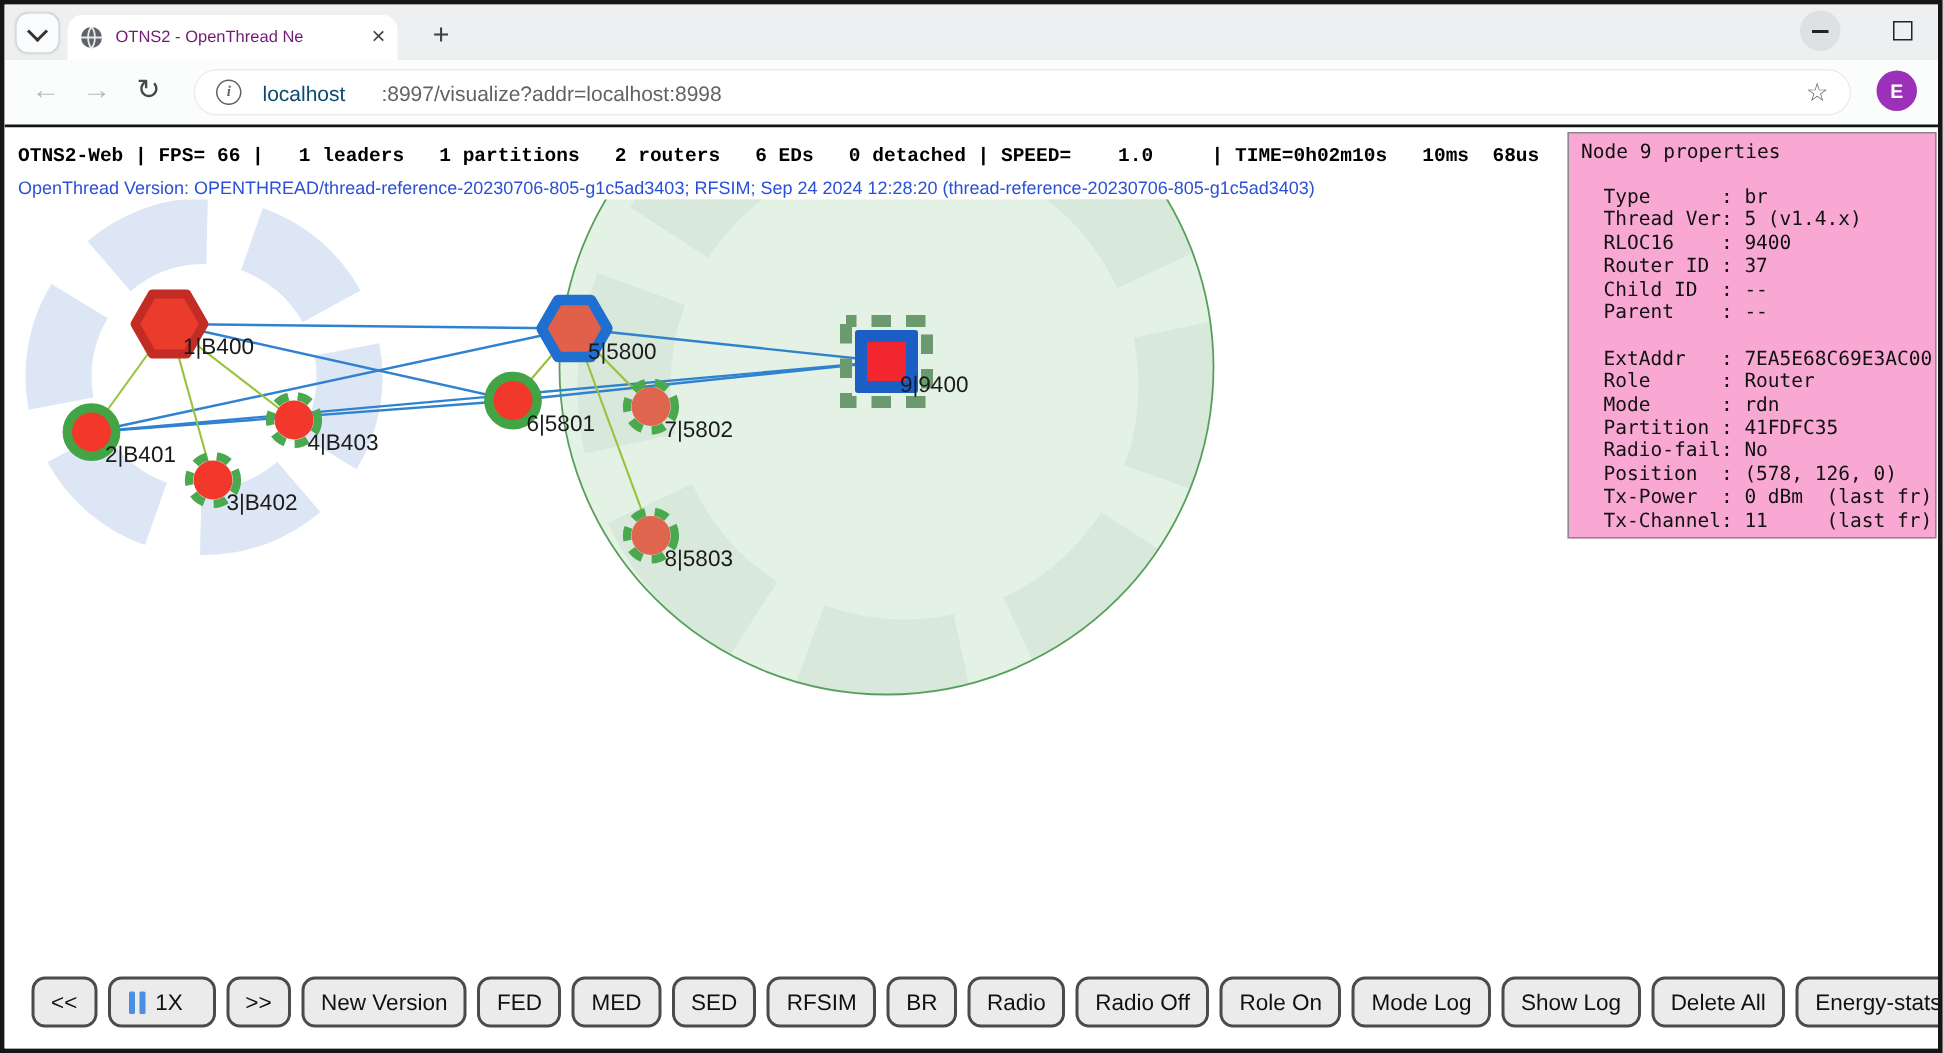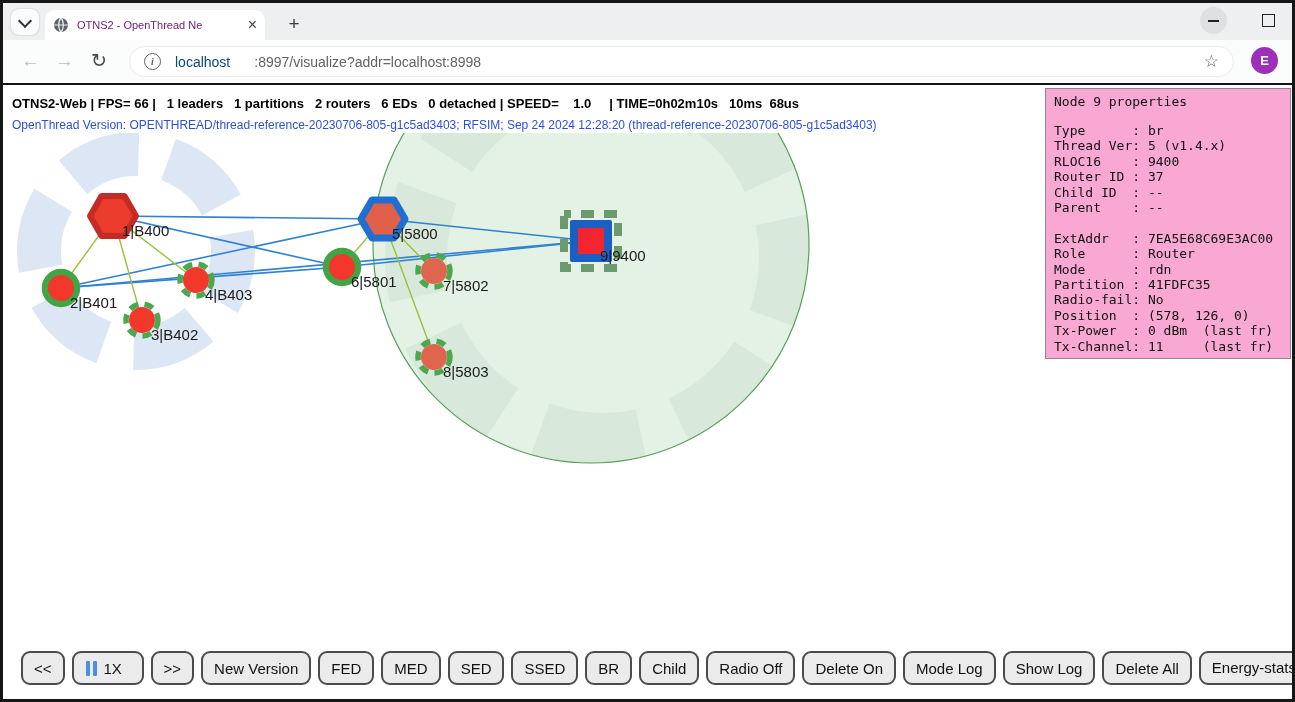--- a/index.html
+++ b/index.html
@@ -22,26 +22,26 @@
   .navicon.enabled{color:#45494d;}
   .omnibox{position:absolute;left:126px;top:6px;right:58px;height:31px;background:#fff;border:1px solid #ececec;border-radius:16px;display:flex;align-items:center;padding:0 14px;box-sizing:border-box;}
   .info-ic{width:15px;height:15px;border:1.4px solid #5f6368;border-radius:50%;color:#5f6368;font-size:10px;font-weight:bold;display:flex;align-items:center;justify-content:center;font-family:"Liberation Serif",serif;font-style:italic;}
   .url{margin-left:14px;font-size:14px;white-space:nowrap;overflow:hidden;flex:1;}
   .url .host{color:#0c4a6e;}
   .url .rest{color:#5f6368;padding-left:24px;}
   .star{font-size:17px;color:#5f6368;cursor:pointer;margin-left:8px;}
   .avatar{position:absolute;right:14px;top:7px;width:27px;height:27px;border-radius:50%;background:#9c30b8;color:#fff;font-size:13px;font-weight:bold;display:flex;align-items:center;justify-content:center;cursor:pointer;}
   
   .page{position:relative;width:100%;height:614px;background:#fff;}
-  .statusline{position:absolute;left:9px;top:11px;font-family:Liberation Sans, sans-serif;font-size:13px;font-weight:bold;color:#000;white-space:pre;}
+  .statusline{position:absolute;left:9px;top:11px;font-family:Liberation Mono, monospace;font-size:13px;font-weight:bold;color:#000;white-space:pre;}
   .versionline{position:absolute;left:9px;top:33px;font-size:12px;color:#2b50d8;white-space:nowrap;cursor:pointer;}
   .topo{position:absolute;left:0;top:48px;}
   .props{position:absolute;right:1px;top:3px;width:246px;height:271px;background:#f9a8d4;border:1px solid #8a8a8a;box-sizing:border-box;padding:5px 8px;font-family:"DejaVu Sans Mono","Liberation Mono",monospace;font-size:13px;color:#111;}
   .props-title{margin-bottom:14px;}
-  .props pre{margin:0;font:inherit;white-space:pre;line-height:15.4px;}
+  .props pre{margin:15px;font:inherit;white-space:pre;line-height:15.4px;}
   .toolbar{position:absolute;left:18px;bottom:14px;display:flex;gap:7px;}
   .tbtn{display:flex;align-items:center;height:34px;padding:0 11px;background:#ebebeb;border:2px solid #4b4b4b;border-radius:9px;font-family:"Liberation Sans",sans-serif;font-size:15px;color:#111;cursor:pointer;white-space:nowrap;}
   .pause-ic{display:inline-flex;gap:3px;margin-right:7px;margin-left:1px;}
   .pause-ic i{display:block;width:4px;height:15px;background:#4b8fe2;border-radius:1px;}
   .speed-btn{width:72px;justify-content:flex-start;box-sizing:border-box;}
 </style>
 </head>
 <body>
 
 <div class="window">
@@ -193,33 +193,33 @@
         <button class="tbtn">
           <span>FED</span>
         </button>
         <button class="tbtn">
           <span>MED</span>
         </button>
         <button class="tbtn">
           <span>SED</span>
         </button>
         <button class="tbtn">
-          <span>SSED</span>
+          <span>RFSIM</span>
         </button>
         <button class="tbtn">
           <span>BR</span>
         </button>
         <button class="tbtn">
-          <span>Child</span>
+          <span>Radio</span>
         </button>
         <button class="tbtn">
           <span>Radio Off</span>
         </button>
         <button class="tbtn">
-          <span>Delete On</span>
+          <span>Role On</span>
         </button>
         <button class="tbtn">
           <span>Mode Log</span>
         </button>
         <button class="tbtn">
           <span>Show Log</span>
         </button>
         <button class="tbtn">
           <span>Delete All</span>
         </button>

